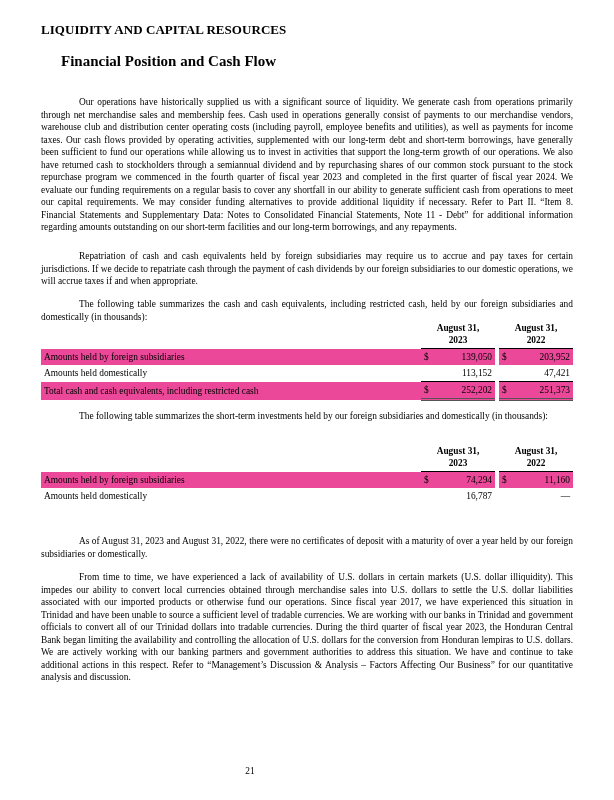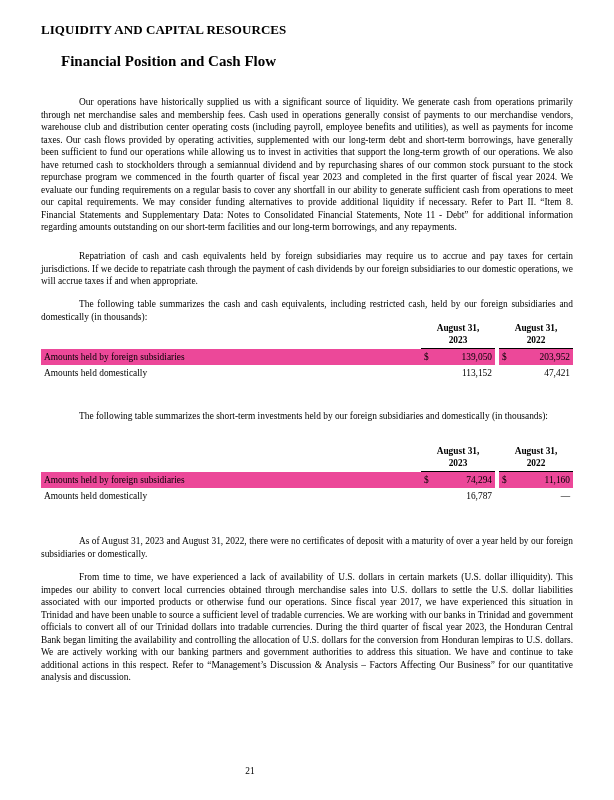--- a/index.html
+++ b/index.html
@@ -61,20 +61,28 @@
       <td class="num">203,952</td>
     </tr>
     <tr>
       <td class="lbl">Amounts held domestically</td>
       <td class="dol"></td>
       <td class="num">113,152</td>
       <td class="gap"></td>
       <td class="dol"></td>
       <td class="num">47,421</td>
     </tr>
+    <tr class="shade sub-top total">
+      <td class="lbl">Total cash and cash equivalents, including restricted cash</td>
+      <td class="dol">$</td>
+      <td class="num">252,202</td>
+      <td class="gap"></td>
+      <td class="dol">$</td>
+      <td class="num">251,373</td>
+    </tr>
   </tbody>
     </table>
 
   <p style="top:410px;">The following table summarizes the short-term investments held by our foreign subsidiaries and domestically (in thousands):</p>
 
   <table class="fin" style="top:446px;">
     <tbody>
         <tr>
       <th></th>
       <th colspan="2" class="hdr-cell">

